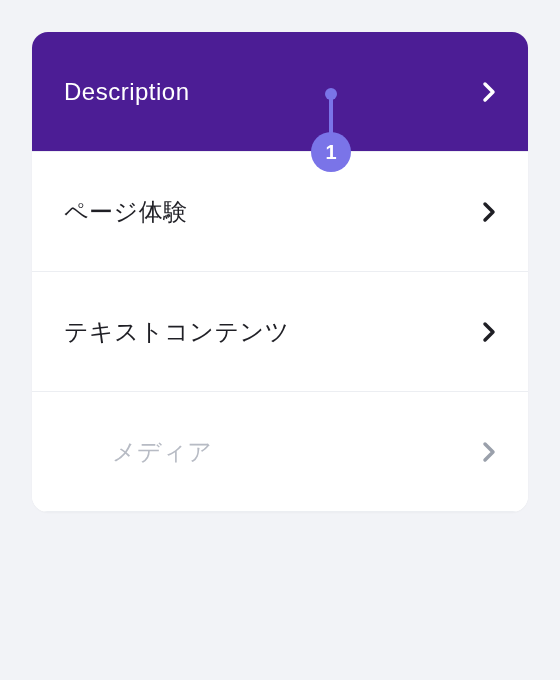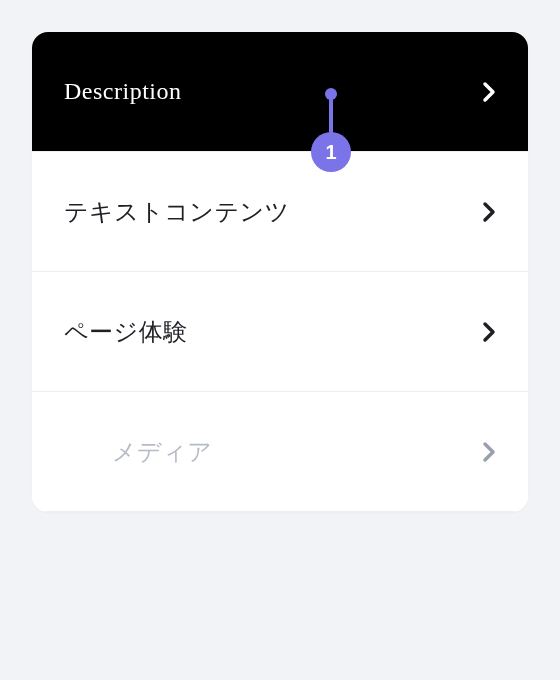--- a/index.html
+++ b/index.html
@@ -26,22 +26,21 @@
       height: 120px;
       border-bottom: 1px solid #eceef2;
       cursor: pointer;
       background: #fff;
     }
     .list-item:last-child {
       border-bottom: none;
       background: linear-gradient(to bottom, #fdfdfe, #f5f6f9);
     }
     .list-item.active {
-      background: #000000;
-      font-family: Liberation Serif, serif;
+      background: #4c1d95;
     }
     .list-item .label {
       font-size: 24px;
       font-weight: 500;
       color: #1f1f25;
       letter-spacing: 0.5px;
     }
     .list-item.active .label {
       color: #ffffff;
       font-weight: 400;
@@ -106,30 +105,30 @@
   <div class="list-item active">
     <span class="label">Description</span>
     <span class="chevron">
       <svg width="14" height="22" viewBox="0 0 14 22" fill="none">
           <path d="M3 3 L11 11 L3 19" stroke-width="3.5" stroke-linecap="round" stroke-linejoin="round"></path>
         </svg>
     </span>
   </div>
 
   <div class="list-item">
-    <span class="label">テキストコンテンツ</span>
+    <span class="label">ページ体験</span>
     <span class="chevron">
       <svg width="14" height="22" viewBox="0 0 14 22" fill="none">
           <path d="M3 3 L11 11 L3 19" stroke-width="3.5" stroke-linecap="round" stroke-linejoin="round"></path>
         </svg>
     </span>
   </div>
 
   <div class="list-item">
-    <span class="label">ページ体験</span>
+    <span class="label">テキストコンテンツ</span>
     <span class="chevron">
       <svg width="14" height="22" viewBox="0 0 14 22" fill="none">
           <path d="M3 3 L11 11 L3 19" stroke-width="3.5" stroke-linecap="round" stroke-linejoin="round"></path>
         </svg>
     </span>
   </div>
 
   <div class="list-item disabled">
     <span class="label">メディア</span>
     <span class="chevron">

